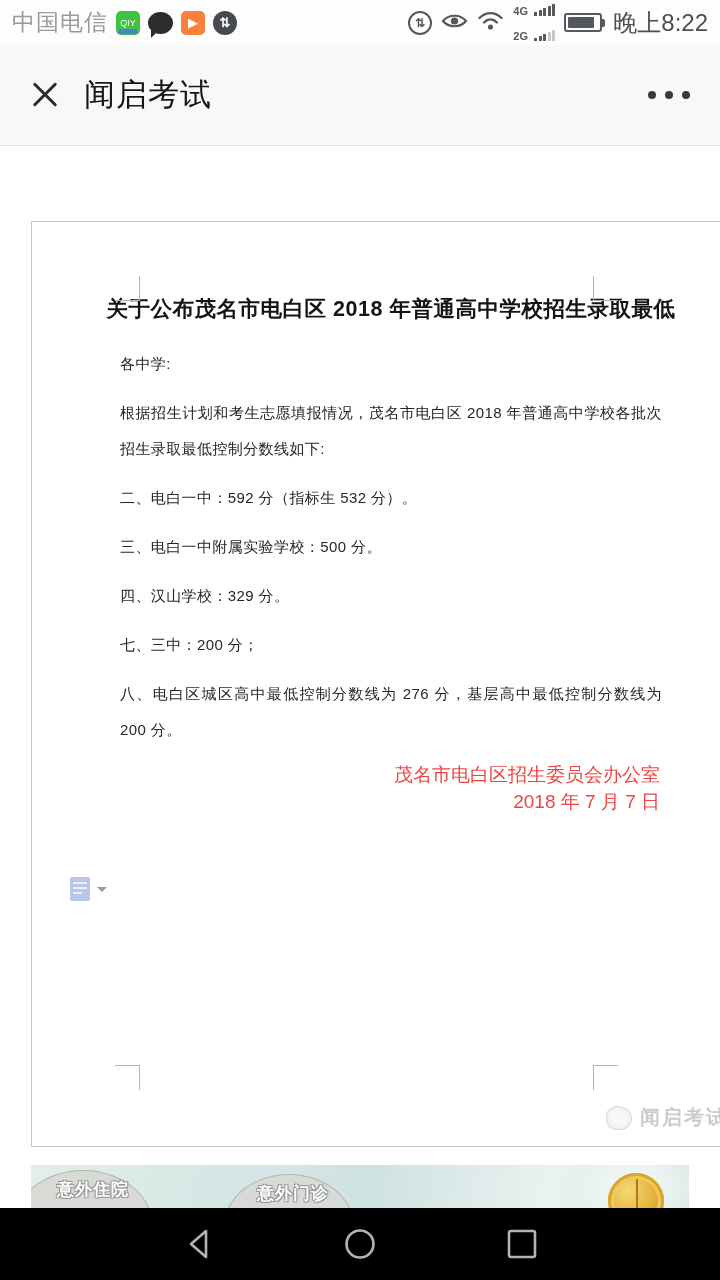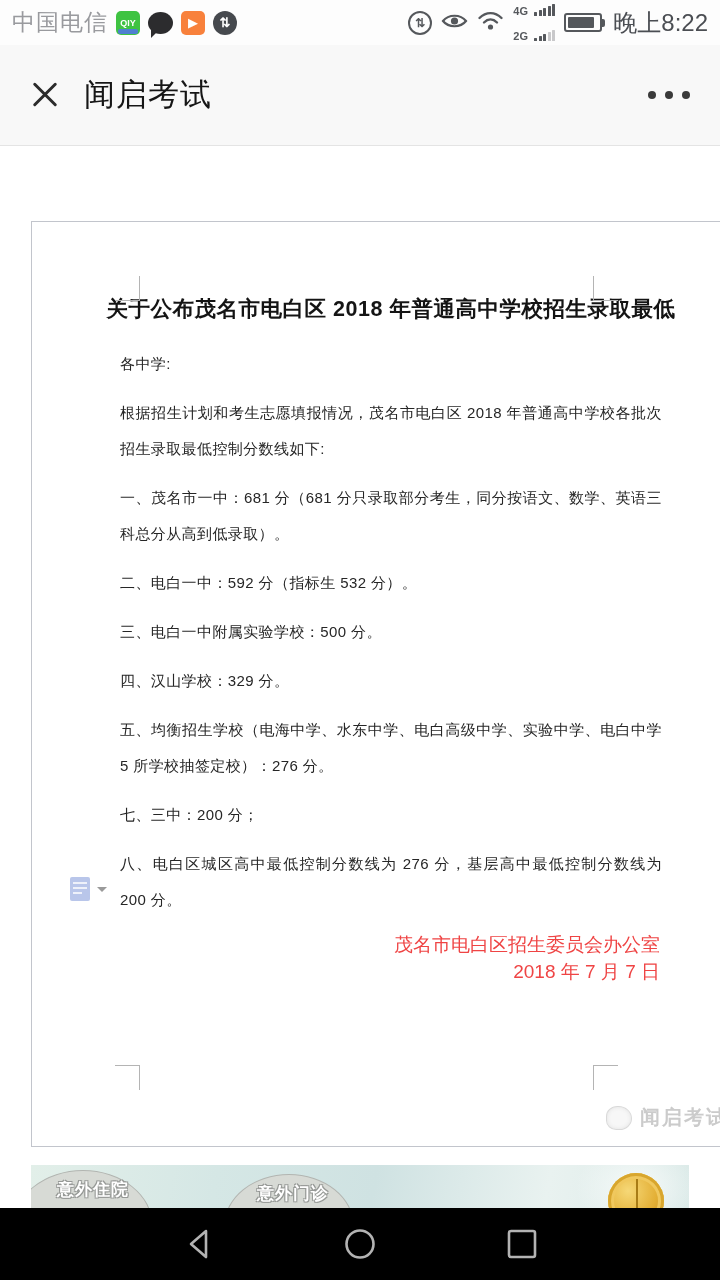--- a/index.html
+++ b/index.html
@@ -14,21 +14,21 @@
   .statusbar{
     position:absolute; left:0; top:0; width:720px; height:45px;
     background:#fdfdfd; display:flex; align-items:center; padding:0 12px;
   }
   .carrier{ font-size:23px; color:#999a9e; letter-spacing:1px; }
   .sb-left{ display:flex; align-items:center; gap:8px; }
   .sb-right{ margin-left:auto; display:flex; align-items:center; gap:9px; }
   .app-icon{ width:24px; height:24px; border-radius:5px; position:relative;
     display:flex; align-items:center; justify-content:center; }
   .icon-iqiyi{ background:#3fc342; }
-  .icon-iqiyi span{ color:#fff; font-size:9px; font-weight:bold; }
+  .icon-iqiyi span{ color:#fff; font-size:9px; font-weight:normal; }
   .icon-iqiyi i{ position:absolute; left:2px; right:2px; bottom:1px; height:5px;
     background:#4f7fd0; border-radius:2px; display:block; }
   .icon-chat{ background:#2c2c2e; border-radius:50% 50% 50% 50%; width:25px; height:22px; position:relative; }
   .icon-chat:after{ content:""; position:absolute; left:3px; bottom:-4px;
     border:5px solid transparent; border-top-color:#2c2c2e; border-left-color:#2c2c2e; }
   .icon-play{ background:#f8813c; }
   .icon-play span{ color:#fff; font-size:13px; line-height:1; }
   .icon-circlearrows{ background:#46494e; border-radius:50%; width:24px; height:24px; }
   .icon-circlearrows span{ color:#fff; font-size:13px; font-weight:bold; }
   .icon-dataring{ width:24px; height:24px; border:2px solid #55585c; border-radius:50%;
@@ -206,25 +206,23 @@
     <div class="mark bl"></div>
     <div class="mark br"></div>
 
     <div class="doc-title">
       <div>关于公布茂名市电白区 2018 年普通高中学校招生录取最低</div>
     </div>
 
     <div class="doc-body">
       <p>各中学:</p>
       <p>根据招生计划和考生志愿填报情况，茂名市电白区 2018 年普通高中学校各批次招生录取最低控制分数线如下:</p>
-      <p>一、茂名市一中：681 分（681 分只录取部分考生，同分按语文、数学、英语三科总分从高到低录取）。</p>
       <p>二、电白一中：592 分（指标生 532 分）。</p>
       <p>三、电白一中附属实验学校：500 分。</p>
       <p>四、汉山学校：329 分。</p>
-      <p>五、均衡招生学校（电海中学、水东中学、电白高级中学、实验中学、电白中学 5 所学校抽签定校）：276 分。</p>
       <p>七、三中：200 分；</p>
       <p>八、电白区城区高中最低控制分数线为 276 分，基层高中最低控制分数线为 200 分。</p>
       <div class="doc-sign">
         <div>茂名市电白区招生委员会办公室</div>
         <div>2018 年 7 月 7 日</div>
       </div>
     </div>
 
     <div class="anno">
       <span class="sheet">

